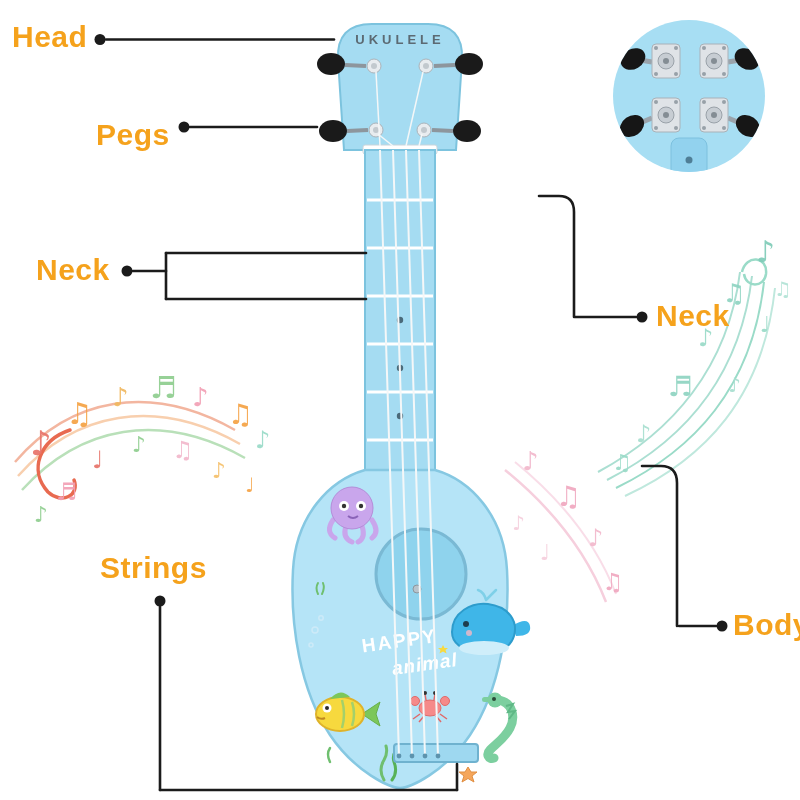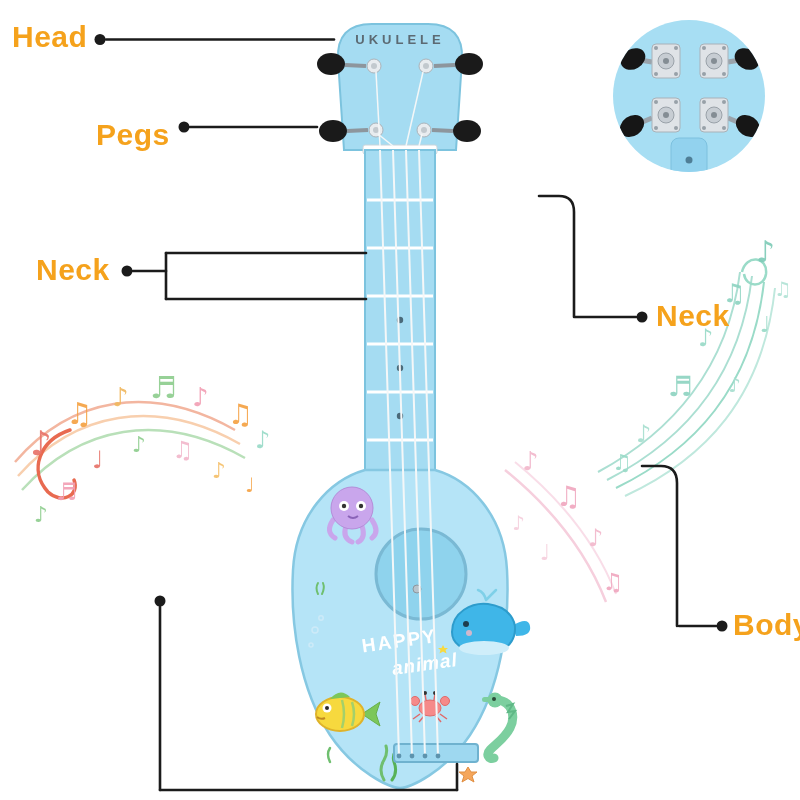--- a/index.html
+++ b/index.html
@@ -297,14 +297,15 @@
       <line x1="160" y1="607" x2="160" y2="790"></line>
       <line x1="160" y1="790" x2="457" y2="790"></line>
       <line x1="457" y1="790" x2="457" y2="764"></line>
     </g>
   </svg>
 
   <div class="label" style="left:12px;top:20px;">Head</div>
   <div class="label" style="left:96px;top:110px;margin-top:8px;">Pegs</div>
   <div class="label" style="left:36px;top:253px;">Neck</div>
   <div class="label" style="left:656px;top:299px;text-align:center;">Neck</div>
+  <div class="label" style="left:100px;top:551px;">Strings</div>
   <div class="label" style="left:733px;top:608px;">Body</div>
 </div>
 
 </body></html>

